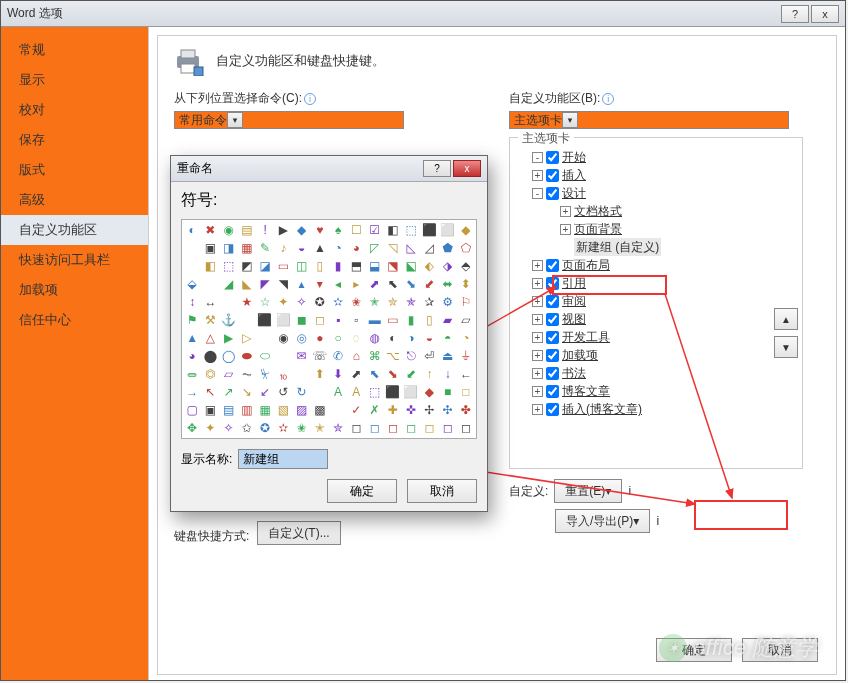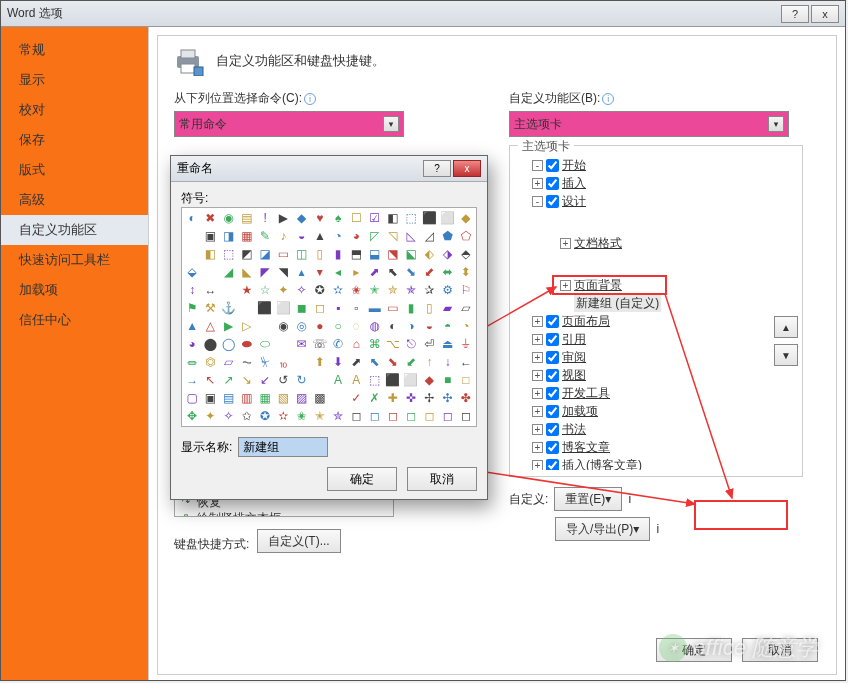--- a/index.html
+++ b/index.html
@@ -20,31 +20,31 @@
 .panel { border: 1px solid #ccc; height: 640px; width: 680px; position: absolute; top: 8px; left: 8px; padding: 12px 16px; background: #fff; }
 .header-row { display: flex; align-items: flex-start; gap: 10px; margin-bottom: 14px; }
 .printer-icon { width: 32px; height: 28px; position: relative; }
 .printer-icon svg { width: 32px; height: 28px; }
 .header-text { font-size: 13px; padding-top: 4px; }
 
 .two-col { display: flex; gap: 24px; }
 .col { flex: 1; }
 .label-row { font-size: 12px; margin-bottom: 4px; }
 .label-row .info-icon { display:inline-block; width:12px; height:12px; border:1px solid #6aa0da; border-radius:50%; color:#6aa0da; font-size:9px; text-align:center; line-height:10px; margin-left:2px; }
-.combo { display:flex; width: 230px; height: 26px; border:1px solid #888; background: #ec4899; align-items:center; padding:0 4px; font-size:12px; justify-content: space-between; }
+.combo { display:flex; width: 230px; height: 18px; border:1px solid #888; background: #f97316; align-items:center; padding:0 4px; font-size:12px; }
 .combo .arrow { width:16px; height:16px; border:1px solid #888; background:linear-gradient(#f5f5f5,#ddd); display:flex; align-items:center; justify-content:center; font-size:9px; }
 
 .fieldset { border:1px solid #ccc; margin-top:8px; padding: 4px; position:relative; }
 .fieldset-title { position:absolute; top:-8px; left:8px; background:#fff; padding:0 4px; font-size:12px; color:#555; }
 .tree { font-size:12px; line-height:18px; padding: 6px 4px; overflow:auto; height:320px; position:relative;text-decoration:underline; }
 .tree .node { white-space:nowrap; }
 .tree .exp { display:inline-block; width:11px; height:11px; border:1px solid #888; text-align:center; line-height:9px; font-size:10px; margin-right:3px; background:#fff; color:#555; }
 .tree input[type=checkbox]{ margin-right:3px; vertical-align:middle; }
 .tree .ind1 { padding-left:14px; }
-.tree .ind2 { padding-left:42px;margin-top:24px; }
+.tree .ind2 { padding-left:42px; }
 .tree .ind3 { padding-left:56px; }
 .tree .highlight { background:#e8e8e8; display:inline-block; padding:0 2px; }
 .red-box { border:2px solid #e33; position:absolute; }
 
 .spin-btns { position:absolute; right:4px; top:170px; display:flex; flex-direction:column; gap:6px; }
 .spin { width:24px; height:22px; border:1px solid #888; background:linear-gradient(#f9f9f9,#e4e4e4); display:flex; align-items:center; justify-content:center; font-size:10px; }
 
 .btn-row { display:flex; gap:6px; margin-top:6px; }
 .btn-std { height:24px; padding:0 10px; border:1px solid #888; background:linear-gradient(#f9f9f9,#e6e6e6); font-size:12px; display:inline-flex; align-items:center; justify-content:center; cursor:pointer; }
 
@@ -58,21 +58,21 @@
 
 .bottom-btns { position:absolute; bottom:12px; right:18px; display:flex; gap:10px; }
 
 
 .dlg { position:absolute; left:170px; top:155px; width:318px; border:1px solid #666; background:#f0f0f0; box-shadow: 4px 8px 18px rgba(0,0,0,.4); z-index:50; }
 .dlg-title { height:26px; background:linear-gradient(#eef0f3,#d8dee6); display:flex; align-items:center; padding:0 6px; font-size:12px; border-bottom:1px solid #aaa; }
 .dlg-title .t { flex:1; }
 .dlg-title .wbtn { width:28px; height:17px; border:1px solid #888; margin-left:2px; display:inline-flex; align-items:center; justify-content:center; font-size:10px; background:linear-gradient(#f5f5f5,#e0e0e0); }
 .dlg-title .wbtn.close { background:linear-gradient(#e88,#c23030); color:#fff; border-color:#922; }
 .dlg-body { padding:8px 10px; background:#f0f0f0; }
-.dlg-body .lbl { font-size:12px; margin-bottom:0; display:block; }
+.dlg-body .lbl { font-size:16px; margin-bottom:8px; display:block; }
 .icon-grid { background:#fff; border:1px solid #aaa; width:296px; height:220px; display:grid; grid-template-columns: repeat(16, 1fr); grid-auto-rows: 18px; gap:0; padding:1px; }
 .icon-grid .c { border:0; display:flex; align-items:center; justify-content:center; font-size:12px; color:#444; overflow:hidden; }
 .name-row { margin-top:10px; display:flex; align-items:center; gap:6px; font-size:12px; }
 .name-row input { height:20px; border:1px solid #888; padding:0 4px; font-size:12px; width:90px; background:#bcd6f2; }
 .dlg-btns { display:flex; justify-content:flex-end; gap:10px; margin-top:10px; }
 
 
 .arrow-svg { position:absolute; top:0; left:0; width:848px; height:683px; pointer-events:none; z-index:40; }
 
 

